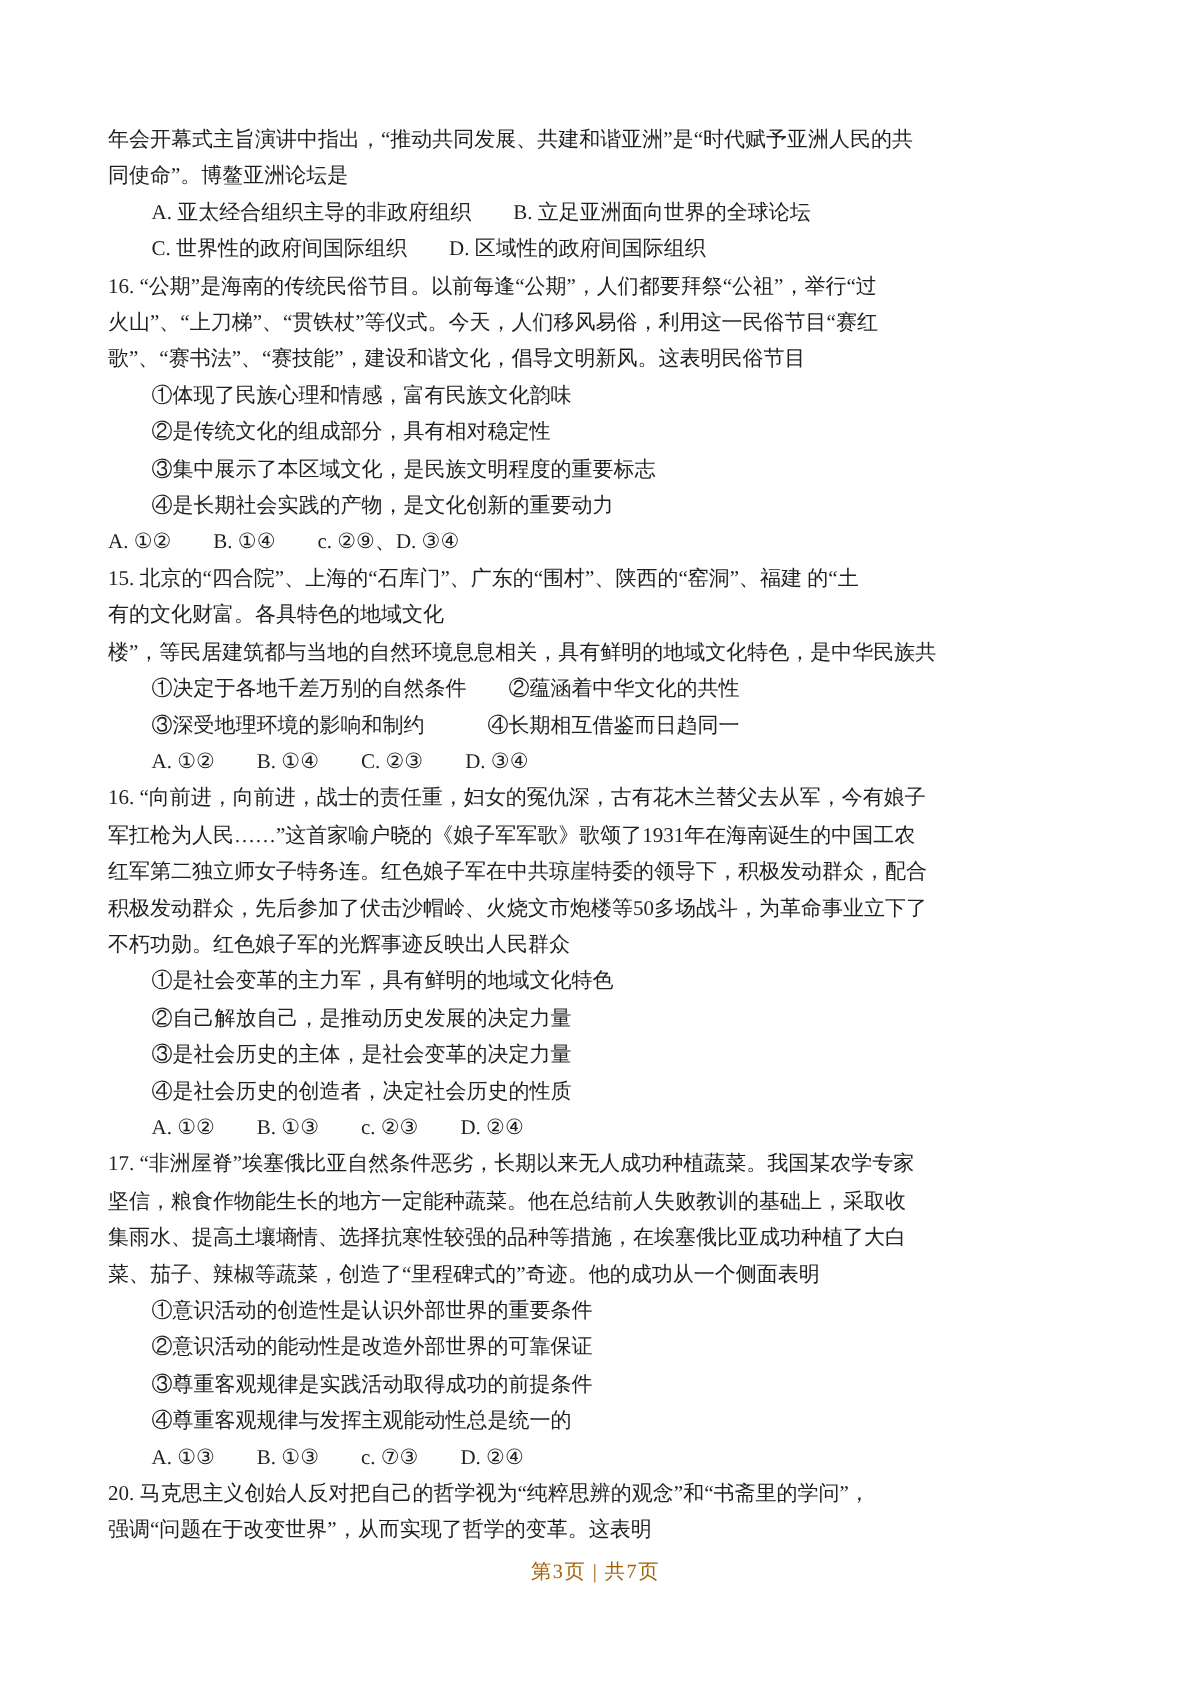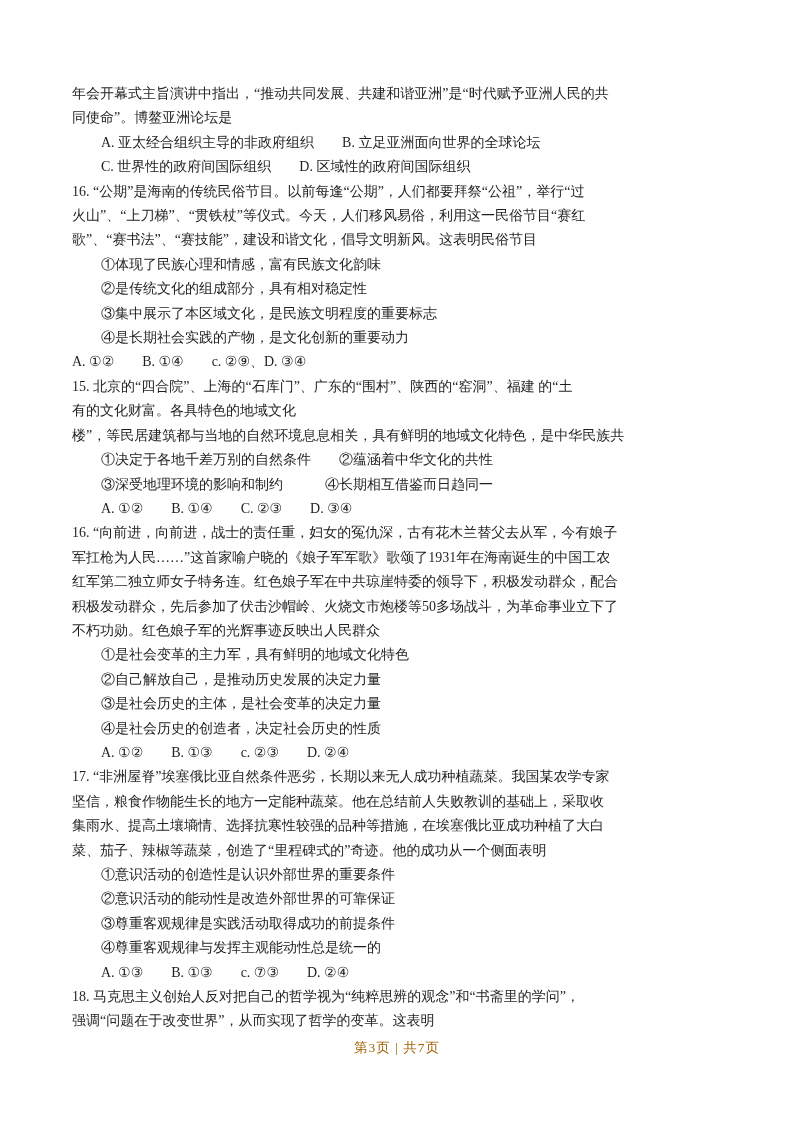--- a/index.html
+++ b/index.html
@@ -77,17 +77,17 @@
       <div class="line indent1">A. ①②　　B. ①③　　c. ②③　　D. ②④</div>
       <div class="line">17. “非洲屋脊”埃塞俄比亚自然条件恶劣，长期以来无人成功种植蔬菜。我国某农学专家</div>
       <div class="line">坚信，粮食作物能生长的地方一定能种蔬菜。他在总结前人失败教训的基础上，采取收</div>
       <div class="line">集雨水、提高土壤墒情、选择抗寒性较强的品种等措施，在埃塞俄比亚成功种植了大白</div>
       <div class="line">菜、茄子、辣椒等蔬菜，创造了“里程碑式的”奇迹。他的成功从一个侧面表明</div>
       <div class="line indent1">①意识活动的创造性是认识外部世界的重要条件</div>
       <div class="line indent1">②意识活动的能动性是改造外部世界的可靠保证</div>
       <div class="line indent1">③尊重客观规律是实践活动取得成功的前提条件</div>
       <div class="line indent1">④尊重客观规律与发挥主观能动性总是统一的</div>
       <div class="line indent1">A. ①③　　B. ①③　　c. ⑦③　　D. ②④</div>
-      <div class="line">18. 马克思主义创始人反对把自己的哲学视为“纯粹思辨的观念”和“书斋里的学问”，</div>
+      <div class="line">20. 马克思主义创始人反对把自己的哲学视为“纯粹思辨的观念”和“书斋里的学问”，</div>
       <div class="line">强调“问题在于改变世界”，从而实现了哲学的变革。这表明</div>
     </div>
   <div class="footer">第3页  |  共7页</div>
 </div>
 
 </body></html>

